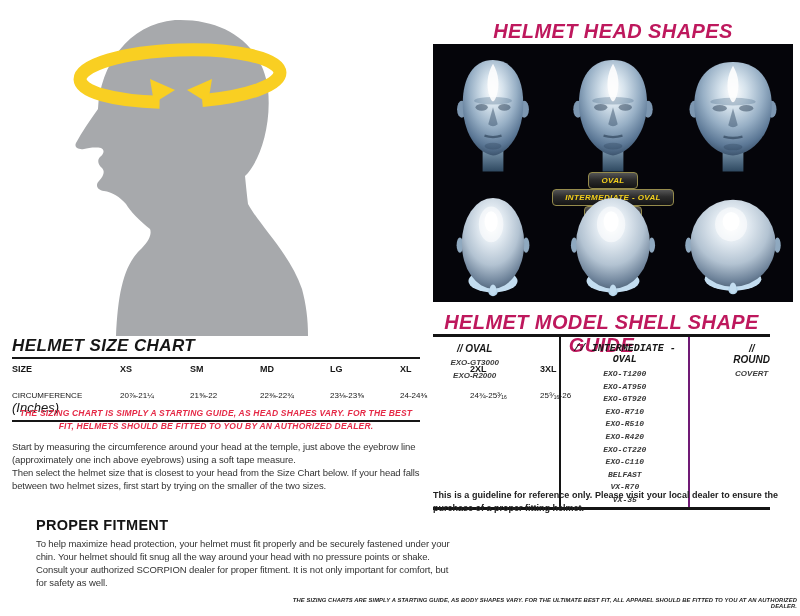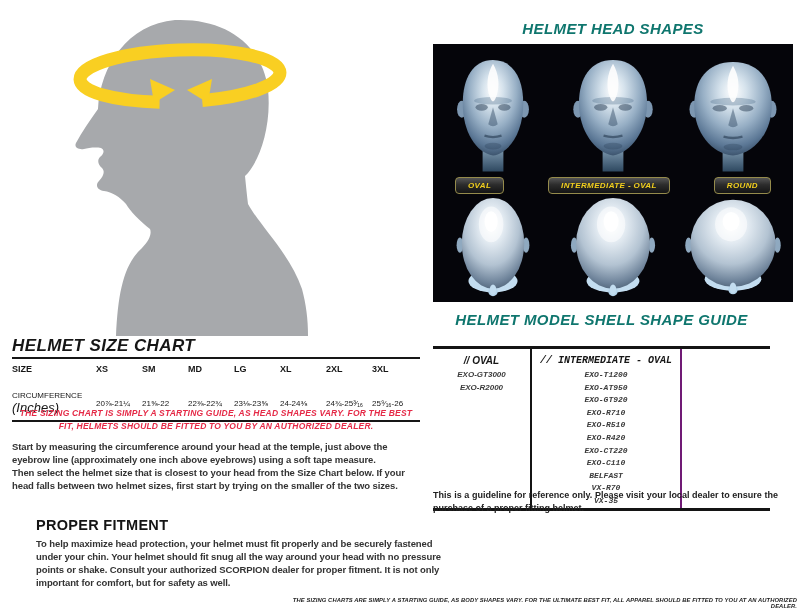--- a/index.html
+++ b/index.html
@@ -9,71 +9,70 @@
     margin:0 auto;
   }
   
   .measure-illo{position:absolute;left:40px;top:4px;width:292px;height:332px;}
   
   .size-chart{position:absolute;left:12px;top:336px;width:408px;}
   .size-chart .title{
     font-size:17px;font-weight:bold;font-style:italic;letter-spacing:.4px;
     padding-bottom:1px;border-bottom:2px solid #161616;
   }
-  .sc-row{display:flex;align-items:center;}
+  .sc-row{display:flex;align-items:flex-start;gap:24px;}
   .sc-row.head{margin-top:5px;font-size:9px;font-weight:bold;}
   .sc-row.vals{margin-top:17px;font-size:8px;}
   .sc-label{width:84px;flex:none;}
   .sc-cell{width:46px;flex:none;}
   .sc-units{font-style:italic;font-size:13px;}
   .sc-bottom{border-bottom:2px solid #161616;margin-top:5px;}
   
   .sizing-note{
     position:absolute;left:12px;top:407px;width:408px;text-align:center;
     color:#e52a47;font-size:8.5px;font-weight:bold;font-style:italic;
     line-height:13px;white-space:pre-line;letter-spacing:.2px;
   }
   
   .text-section{position:absolute;left:12px;width:414px;}
   .text-section h2{
     margin:0 0 4px 0;font-size:14.5px;font-weight:bold;letter-spacing:.3px;color:#141414;
   }
   .text-section p{
     margin:0;font-size:9.5px;line-height:13px;color:#333;white-space:pre-line;
     letter-spacing:-.1px;
-    font-weight:bold;
   }
   .measurement{top:440px;}
   .fitment{top:517px;margin-left:24px;}
   
   .head-shapes-title,.shell-guide-title{
     position:absolute;text-align:center;font-weight:bold;font-style:italic;
-    font-size:15px;letter-spacing:.4px;color:#0f766e;
+    font-size:20px;letter-spacing:.4px;color:#be185d;
   }
   .head-shapes-title{left:433px;top:20px;width:360px;}
   .shapes-panel{
     position:absolute;left:433px;top:44px;width:360px;height:258px;
     background:#05050a;display:flex;flex-direction:column;
   }
   .shapes-row{display:flex;justify-content:space-around;align-items:flex-end;}
   .shapes-row.front{height:124px;padding-top:4px;}
-  .shapes-row.labels{height:22px;}
+  .shapes-row.labels{height:22px;align-items:center;flex-direction:column;}
   .shapes-row.top{flex:1;align-items:center;}
   .shape-label{
     display:inline-block;background:linear-gradient(180deg,#555 0%,#2c2c2c 45%,#141414 100%);
     border:1px solid #958b4c;border-radius:4px;color:#f2cf1d;
     font-size:8px;font-weight:bold;font-style:italic;letter-spacing:.4px;
     padding:3px 12px;text-align:center;white-space:nowrap;
   }
   
   .shell-guide-title{left:433px;top:311px;width:337px;}
   .shell-table{
-    position:absolute;left:433px;top:346px;width:337px;
+    position:absolute;left:433px;top:334px;width:337px;
     border-top:3px solid #141414;border-bottom:3px solid #141414;
-    display:flex;min-height:156px;
+    display:flex;min-height:156px;gap:43px;
   }
   .shell-col{padding-top:6px;text-align:center;}
   .shell-col.c1{width:97px;}
   .shell-col.c2{width:148px;border-left:2px solid #141414;border-right:2px solid #701a75;font-family:Liberation Mono, monospace;}
   .shell-col.c3{flex:1;}
   .shell-col .hdr{font-size:10px;font-weight:bold;font-style:italic;margin-bottom:3px;}
   .model-list div{font-size:8px;font-weight:bold;font-style:italic;color:#3b3b3b;line-height:12.6px;}
   .guideline-note{
     position:absolute;left:433px;top:489px;width:345px;
     font-size:9px;font-weight:bold;color:#222;line-height:12.5px;text-align:justify;
@@ -280,19 +279,25 @@
           <div>EXO-R710</div>
           <div>EXO-R510</div>
           <div>EXO-R420</div>
           <div>EXO-CT220</div>
           <div>EXO-C110</div>
           <div>BELFAST</div>
           <div>VX-R70</div>
           <div>VX-35</div>
         </div>
     </div>
+    <div class="shell-col c3">
+      <div class="hdr">// ROUND</div>
+      <div class="model-list">
+          <div>COVERT</div>
+        </div>
+    </div>
   </div>
 
   <div class="guideline-note">This is a guideline for reference only. Please visit your local dealer to ensure the purchase of a proper fitting helmet.</div>
 
   <div class="footer-disclaimer">THE SIZING CHARTS ARE SIMPLY A STARTING GUIDE, AS BODY SHAPES VARY. FOR THE ULTIMATE BEST FIT, ALL APPAREL SHOULD BE FITTED TO YOU AT AN AUTHORIZED DEALER.</div>
 
 </div>
 
 </body></html>

